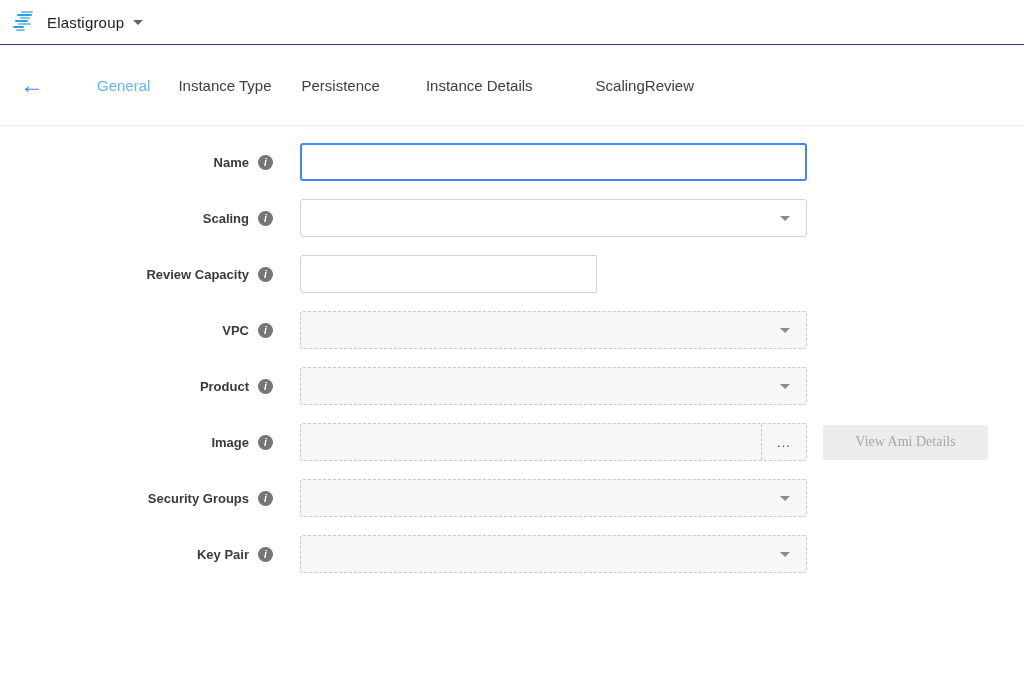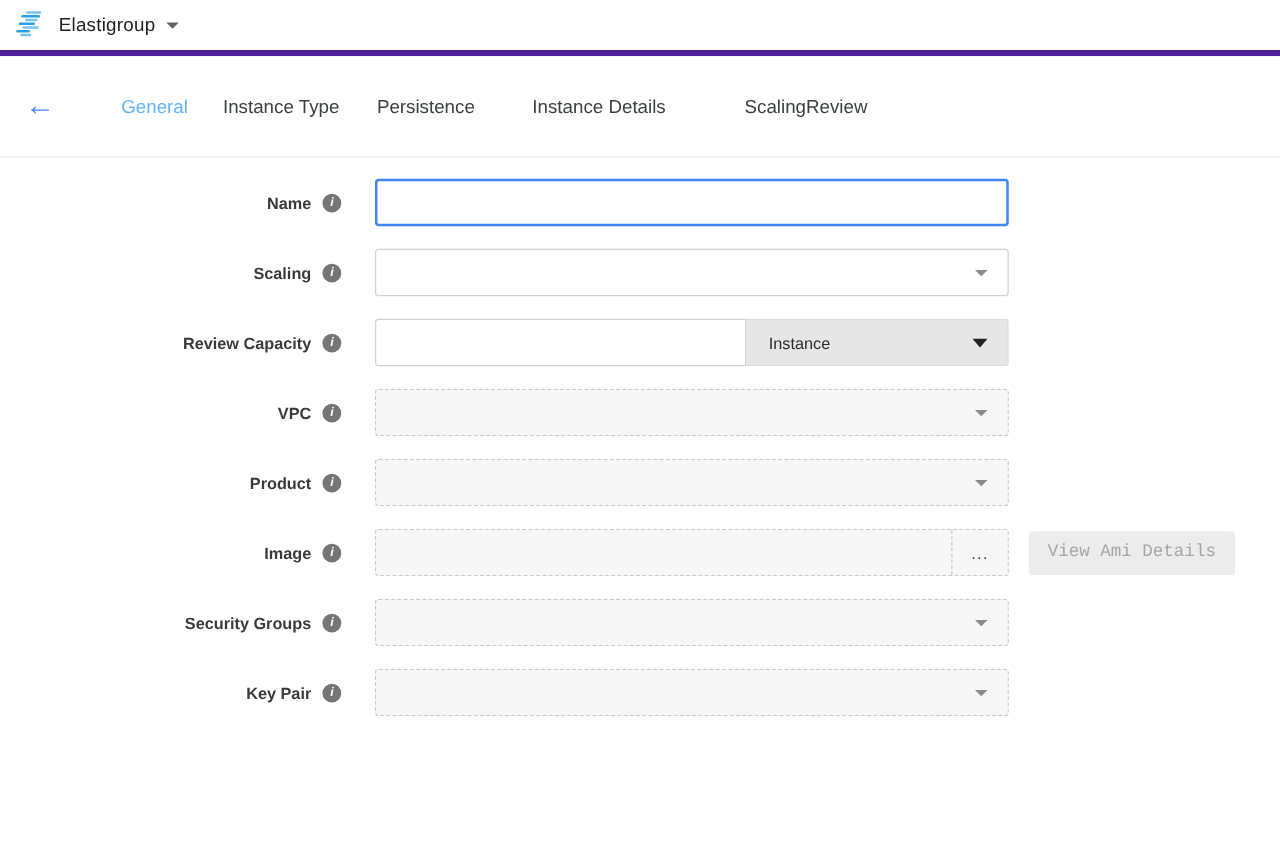--- a/index.html
+++ b/index.html
@@ -10,21 +10,21 @@
     font-family: "Liberation Sans", sans-serif;
     color: #3c4043;
     overflow: hidden;
   }
 
   
   .topbar {
     height: 45px;
     display: flex; align-items: center;
     padding-left: 13px;
-    border-bottom: 5px solid #4c1d95;
+    border-bottom: 1px solid #4c1d95;
     background: #fff;
   }
   .logo {
     width: 24px; height: 22px;
     position: relative;
     margin-right: 10px;
     flex: 0 0 auto;
   }
   .logo .bar { position: absolute; height: 2.4px; border-radius: 1px; }
   .logo .b1 { top: 0;    left: 8px;  width: 12px; background: #7ac3ee; }
@@ -158,21 +158,21 @@
     display: flex; align-items: center; justify-content: center;
     font-size: 13px; color: #444; letter-spacing: 1px;
     cursor: pointer;
   }
 
   .side-btn {
     margin-left: 16px;
     width: 165px; height: 35px;
     background: #ececec; border: none; border-radius: 3px;
     color: #a6a6a6; font-size: 14px;
-    font-family: Liberation Mono, monospace;
+    font-family: Liberation Serif, serif;
     display: flex; align-items: center; justify-content: center;
     cursor: pointer; flex: 0 0 auto;
   }
 </style>
 </head>
 <body>
 
 <header class="topbar">
   <div class="logo">
     <div class="bar b1"></div>
@@ -226,24 +226,20 @@
     </div>
   </div>
 
   <div class="row">
     <div class="row-label">
       <span class="label-text">Review Capacity</span>
       <span class="info-icon">i</span>
     </div>
     <div class="capacity-wrap">
       <input class="capacity-input" type="text" value="" style="">
-      <div class="unit-select">
-        <span>Instance</span>
-        <span class="sel-caret-dark"></span>
-      </div>
     </div>
   </div>
 
   <div class="row">
     <div class="row-label">
       <span class="label-text">VPC</span>
       <span class="info-icon">i</span>
     </div>
     <div class="ctrl">
       <div class="select disabled">

